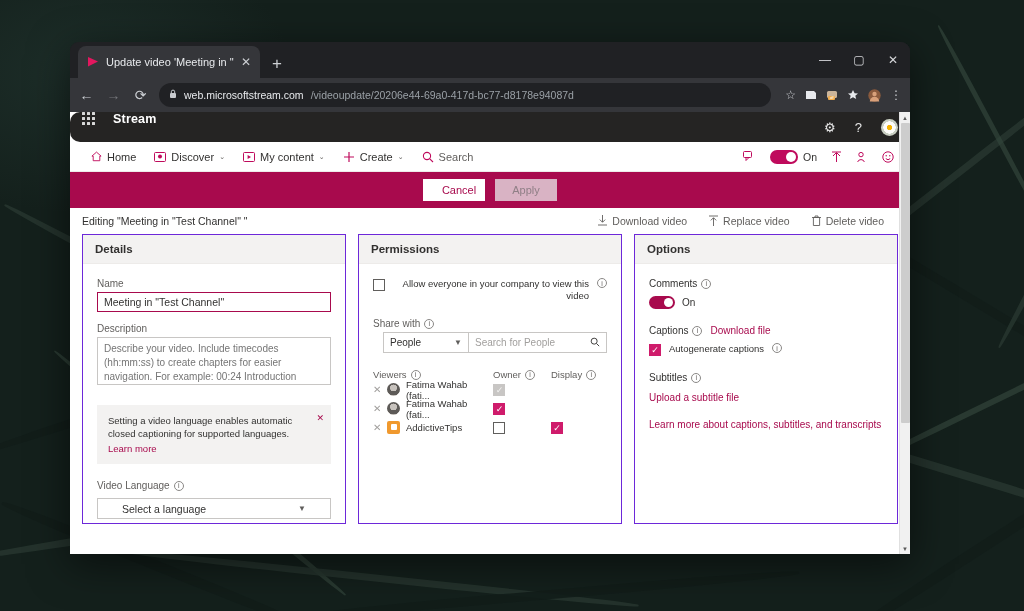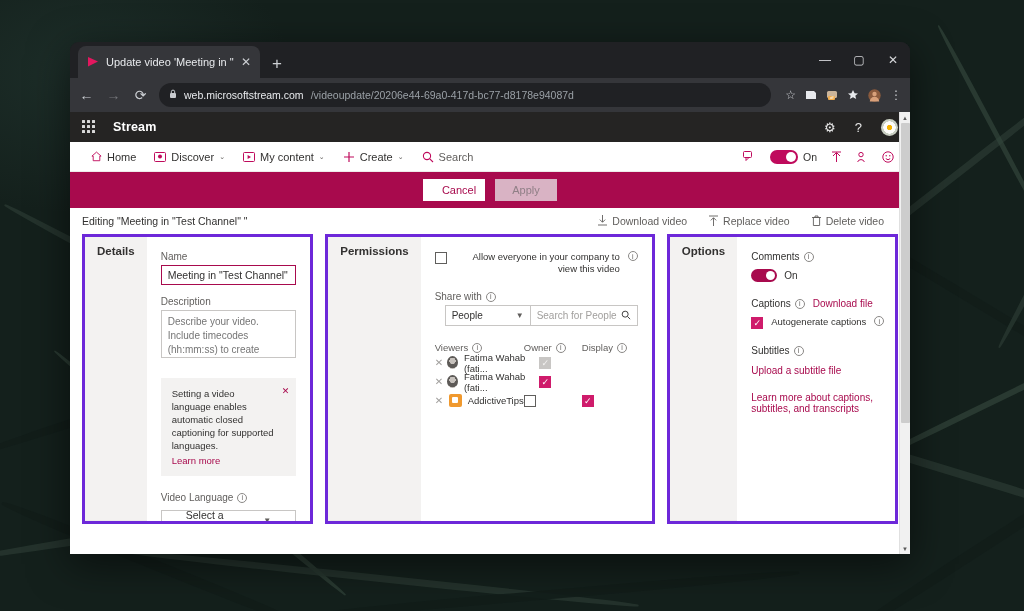--- a/index.html
+++ b/index.html
@@ -68,22 +68,23 @@
   #urlbox .lock{ font-size:9px; color:#c9cbcf; }
   #urlbox .host{ color:#e8eaed; }
   #omniicons{ display:flex; align-items:center; gap:9px; padding-left:4px;}
   #omniicons .oi{ font-size:12px; color:#c9cbcf; display:flex; align-items:center;}
 
   
   #viewport{ position:relative; height:442px; background:#fff; overflow:hidden; }
 
   
   #streambar{
-    height:30px; background:#252423; display:flex; align-items:center; padding:0 12px;
+    height:30px; background:#252423; display:flex; padding:0 12px;
     color:#fff;
+    border-radius:10px;
   }
   #waffle{
     width:14px; height:14px;
     display:grid; grid-template-columns:repeat(3,3px); grid-template-rows:repeat(3,3px);
     gap:2px; margin-right:17px;
   }
   #waffle i{ background:#d8d8d8; border-radius:.5px; display:block; width:3px; height:3px;}
   #streambar .brand{ font-size:12.5px; font-weight:bold; letter-spacing:.2px;}
   #streambar .right{ margin-left:auto; display:flex; align-items:center; gap:19px; }
   #streambar .right span{ font-size:13px; color:#e6e6e6; }
@@ -132,21 +133,21 @@
     font-size:10.5px; color:#323130;
   }
   #editstrip .videoactions{ margin-left:auto; display:flex; align-items:center; gap:22px; padding-right:14px;}
   #editstrip .videoactions .va{ display:flex; align-items:center; gap:5px; color:#605e5c; font-size:10.5px;}
   #editstrip .videoactions .va .ic{ font-size:10px; }
 
   
   #cols{
     display:flex; gap:12px; padding:0 12px; height:290px; background:#fff;
   }
-  .panel{ background:#fff; border:3px solid #6d28d9; flex:1 1 0; display:flex; }
+  .panel{ background:#fff; border:1px solid #6d28d9; flex:1 1 0; display:flex; flex-direction:column; }
   .panel-head{
     background:#f3f2f1; border-bottom:1px solid #edebe9;
     padding:8px 12px; font-size:11.5px; font-weight:bold; color:#323130;
   }
   .panel-body{ padding:14px 14px 0 14px; overflow:hidden; }
 
   .flabel{ font-size:10px; color:#605e5c; margin-bottom:3px; display:flex; align-items:center; gap:4px;}
   .textinput{
     width:100%; height:20px; border:1px solid #a80a4d; padding:0 6px;
     font-size:10.5px; color:#323130; font-family:"Liberation Sans", sans-serif;

